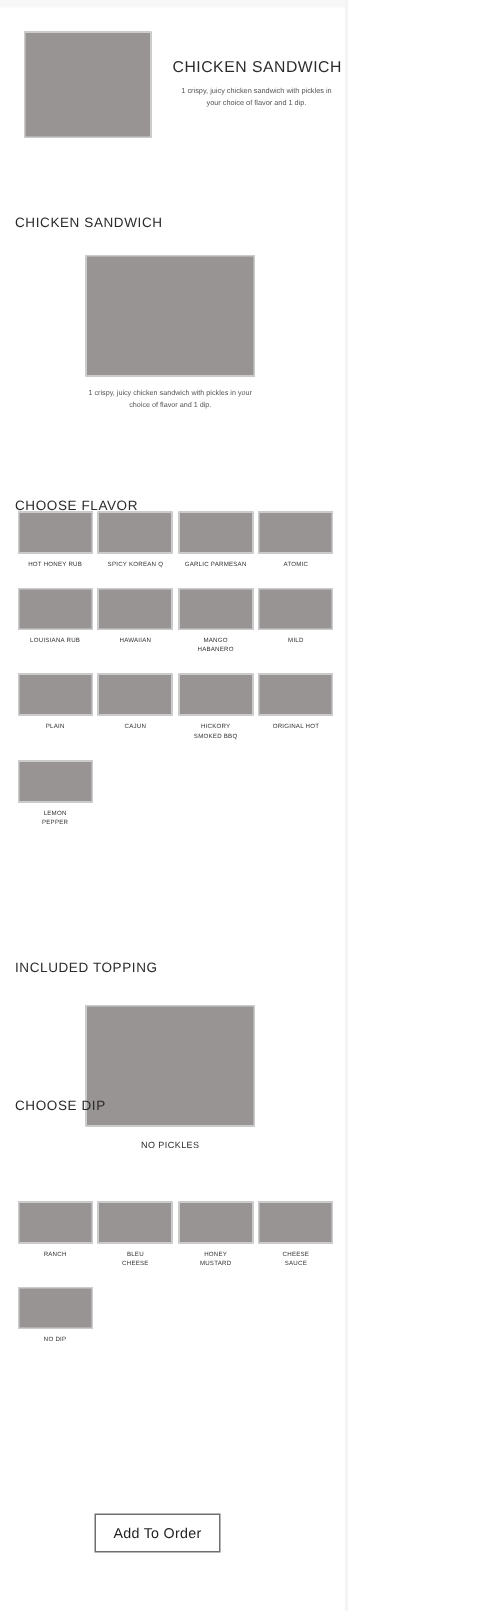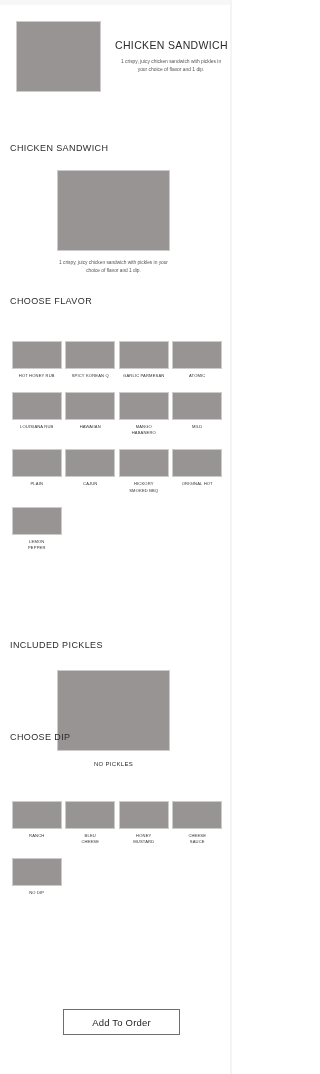--- a/index.html
+++ b/index.html
@@ -104,21 +104,21 @@
     top: 259px;
     left: 57px;
     width: 113px;
     font-size: 4.8px;
     line-height: 1.6;
     color: #555555;
     text-align: center;
   }
 
   
-  .flavor-heading { top: 296px; }
+  .flavor-heading { top: 332px; }
   .topping-heading { top: 640px; }
   .dip-heading { top: 732px; text-align: right; }
 
   .grid {
     position: absolute;
     left: 10px;
     width: 214px;
     display: flex;
     flex-wrap: wrap;
   }
@@ -164,21 +164,21 @@
     font-size: 6px;
     letter-spacing: 0.3px;
     color: #2b2b2b;
   }
 
   
   .add-btn {
     position: absolute;
     top: 1009px;
     left: 63px;
-    width: 117px;
+    width: 84px;
     height: 26px;
     background: #ffffff;
     border: 1px solid #6e6e6e;
     font-family: "Liberation Sans", sans-serif;
     font-size: 9.5px;
     color: #222222;
     letter-spacing: 0.2px;
     cursor: pointer;
   }
 </style>
@@ -254,21 +254,21 @@
         <div class="placeholder cell-img"></div>
         <div class="cell-label">ORIGINAL HOT</div>
       </div>
       <div class="cell">
         <div class="placeholder cell-img"></div>
         <div class="cell-label">LEMON
 PEPPER</div>
       </div>
     </div>
 
-  <div class="section-heading topping-heading">INCLUDED PICKLES</div>
+  <div class="section-heading topping-heading">INCLUDED TOPPING</div>
   <div class="placeholder topping-img"></div>
   <div class="topping-label">NO PICKLES</div>
 
   <div class="section-heading dip-heading">CHOOSE DIP</div>
   <div class="grid dip-grid">
       <div class="cell">
         <div class="placeholder cell-img"></div>
         <div class="cell-label">RANCH</div>
       </div>
       <div class="cell">

